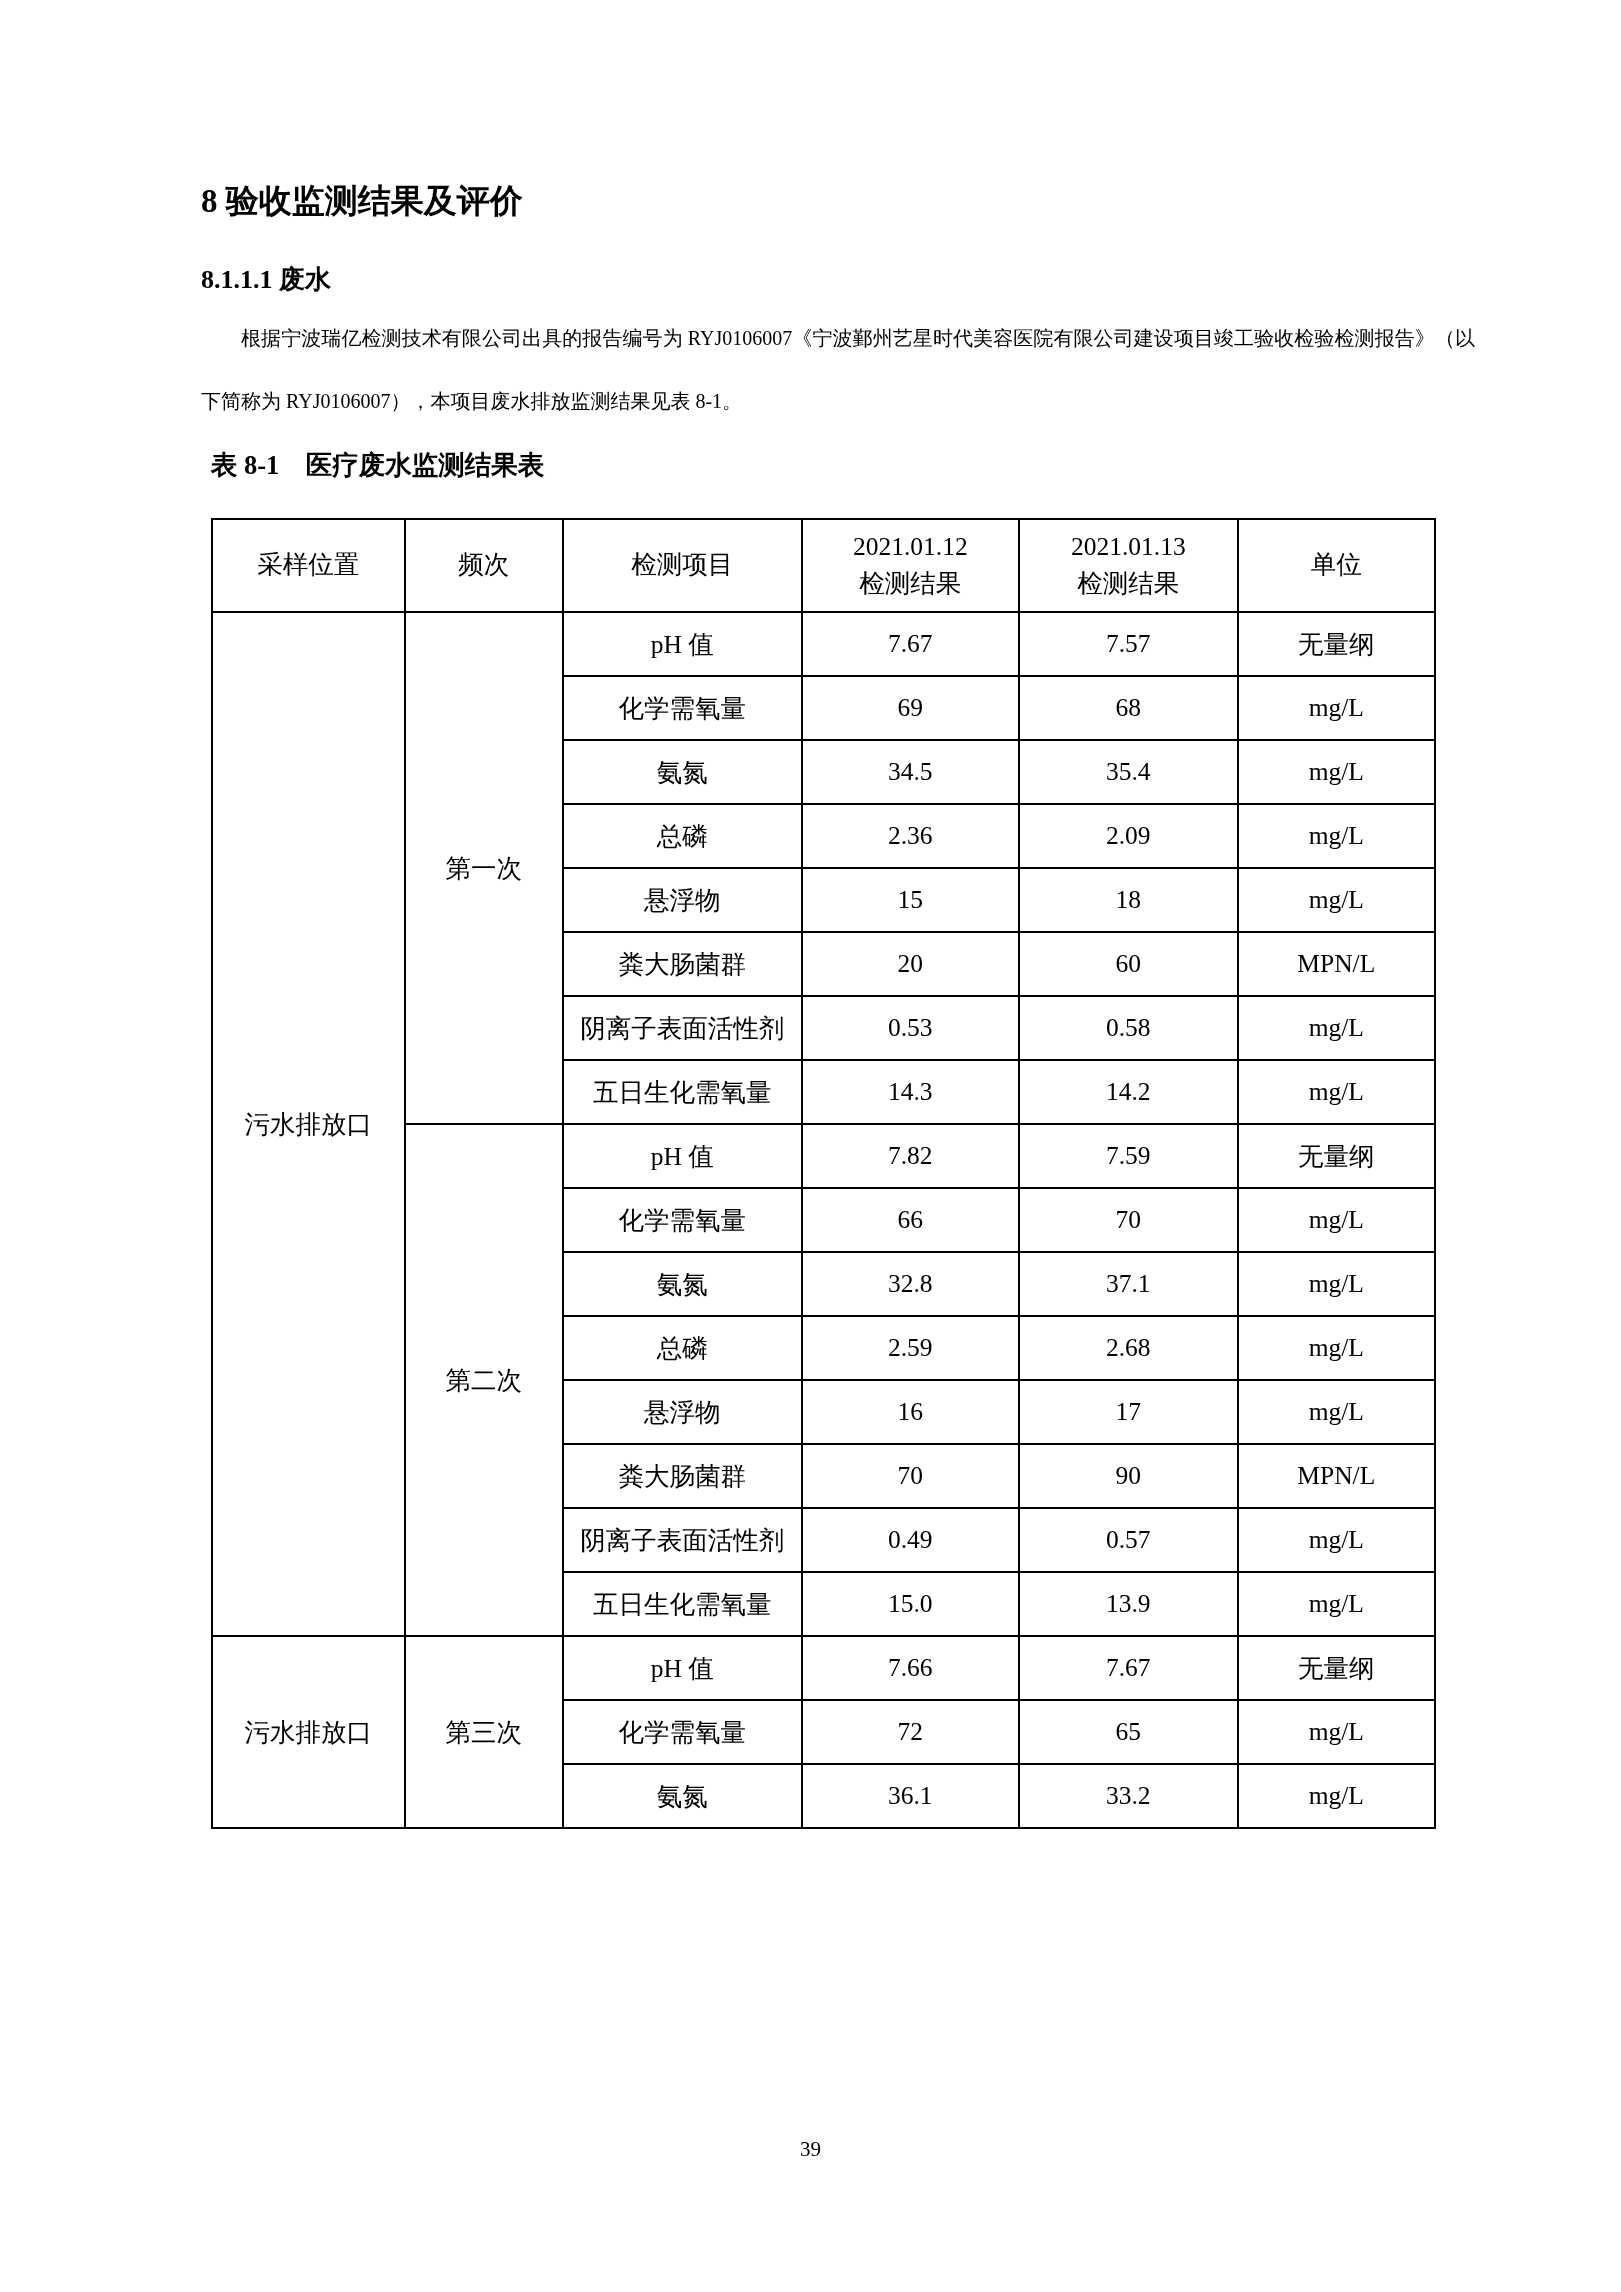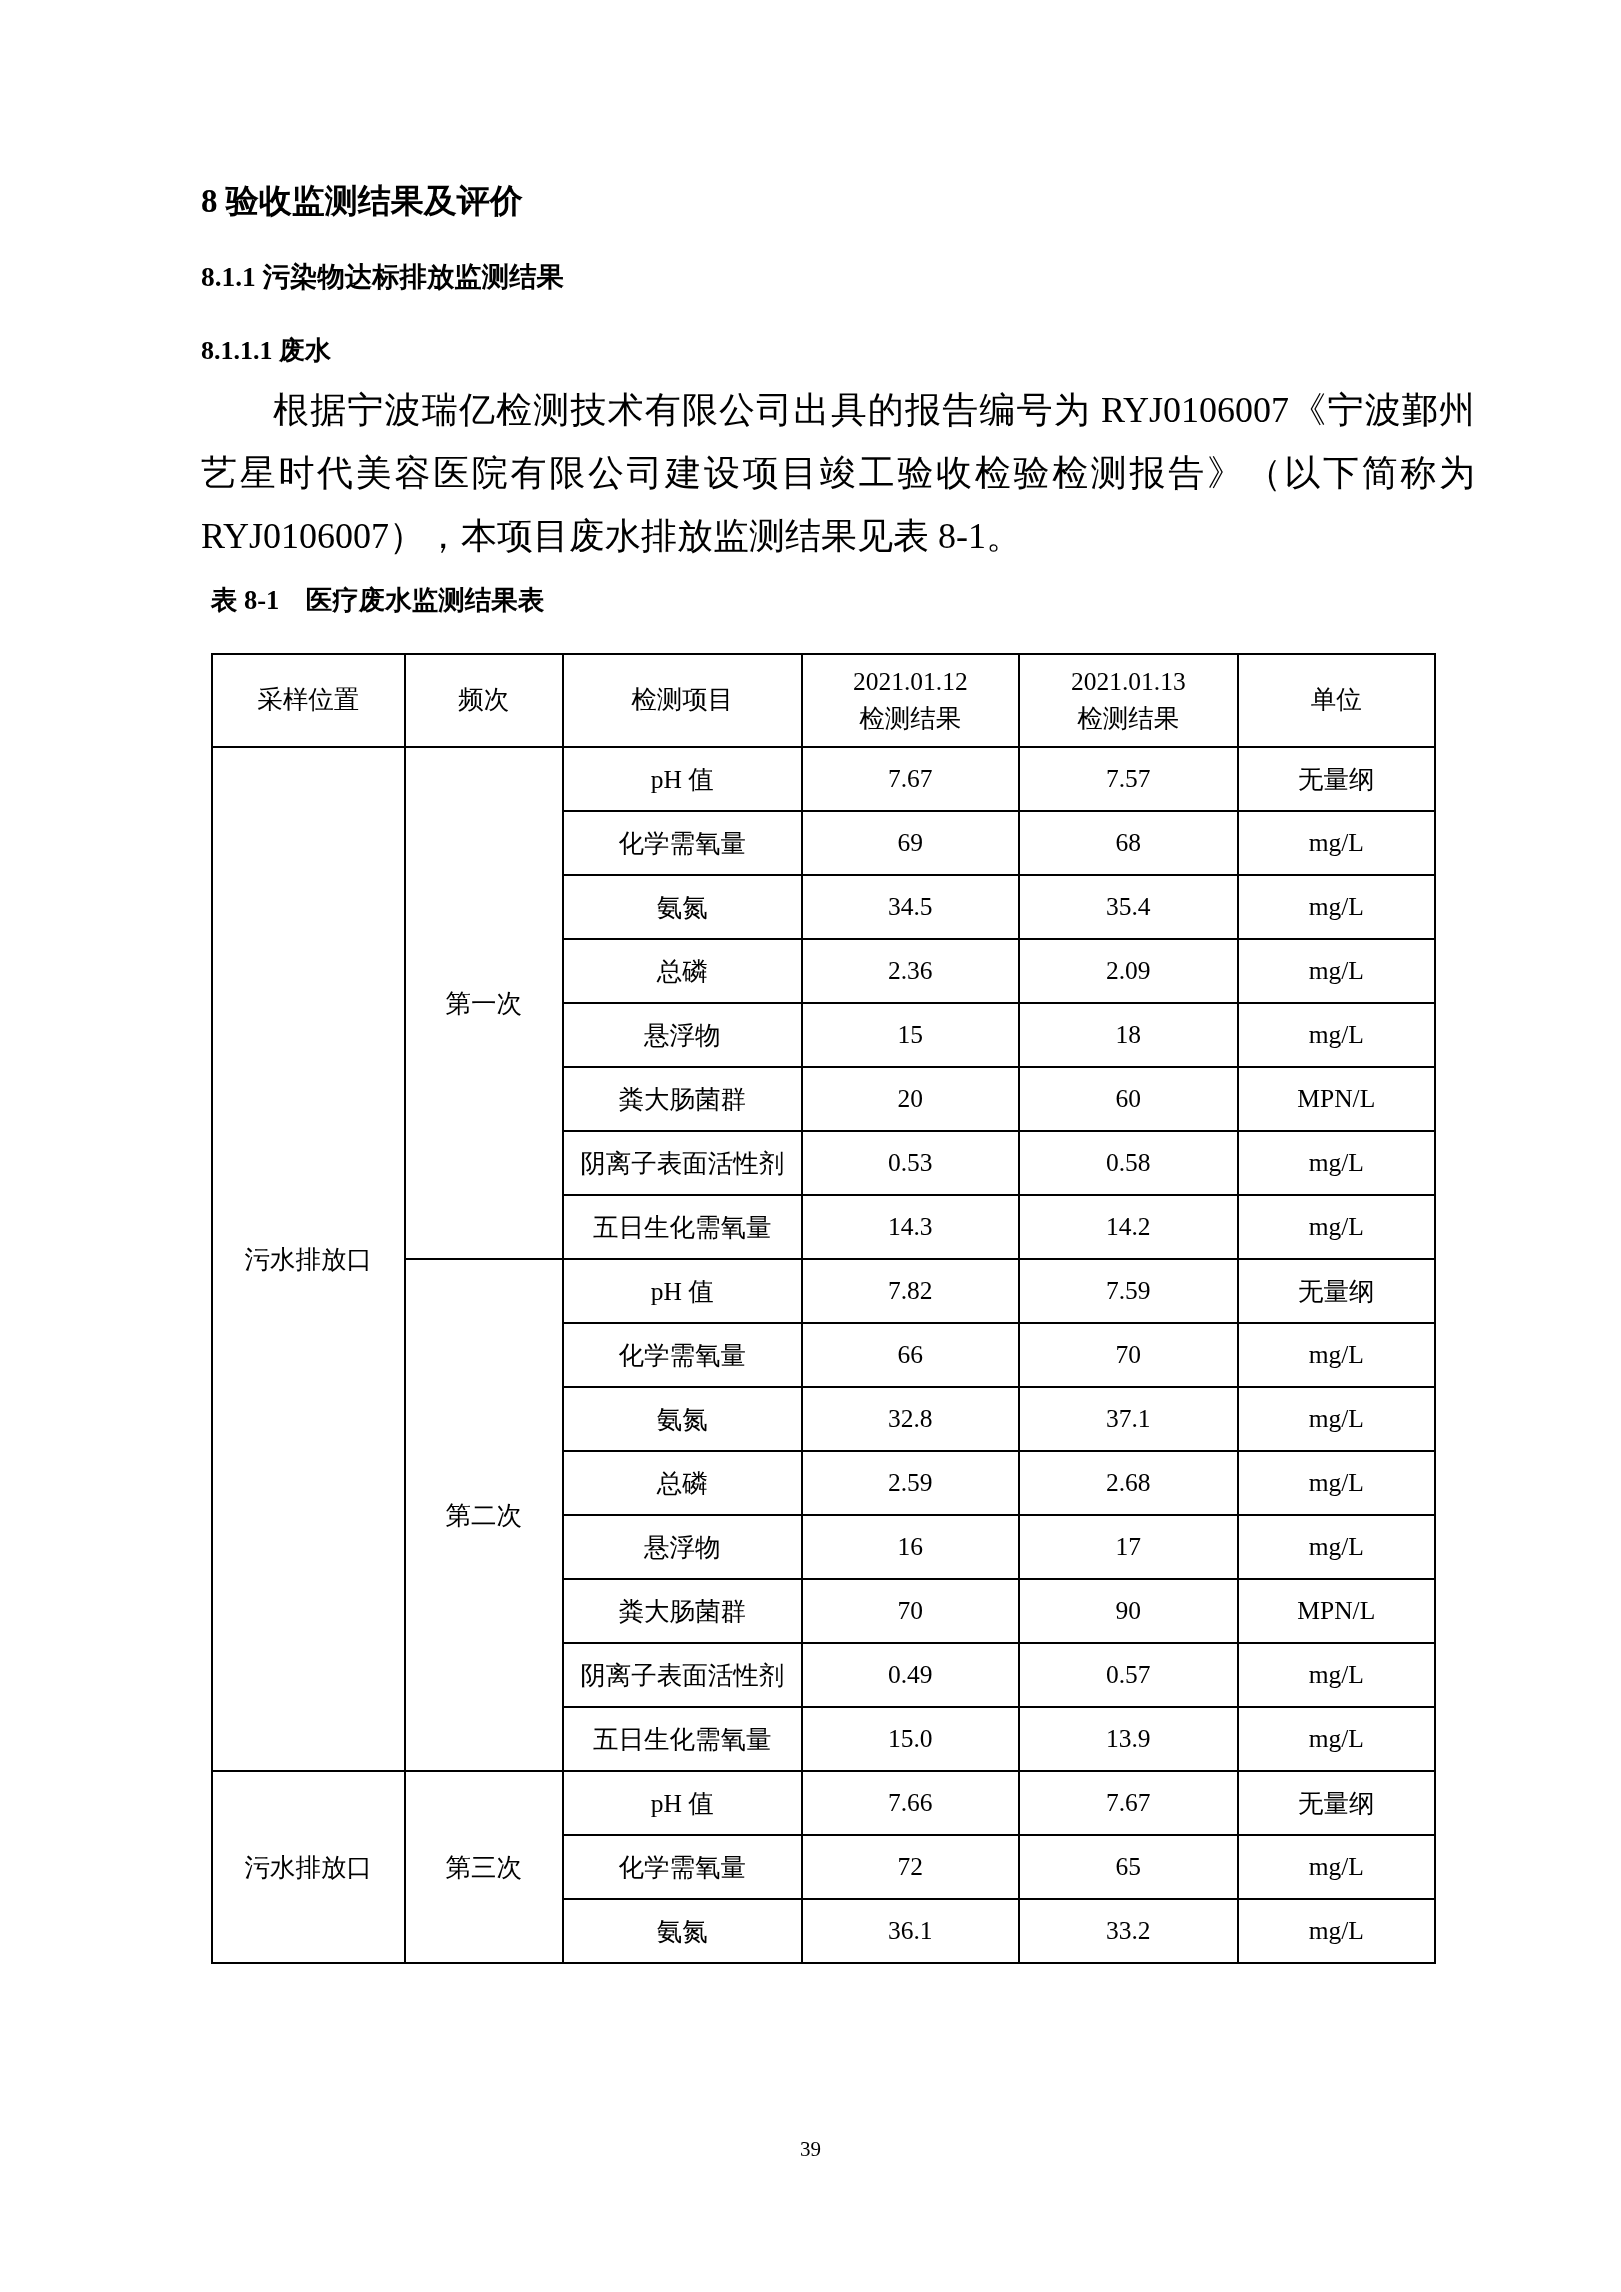--- a/index.html
+++ b/index.html
@@ -24,21 +24,21 @@
   }
   .h3 {
     font-size: 27.4px; font-weight: bold; line-height: 1.2;
     margin-top: 39px;
   }
   .h4 {
     font-size: 26px; font-weight: bold; line-height: 1.2;
     margin-top: 42px;
   }
   .body-text {
-    font-size: 36px; line-height: 63px;
+    font-size: 20px; line-height: 63px;
     text-align: justify;
     text-indent: 2em;
     margin-top: 12.7px;
     width: 1274px;
   }
   .table-caption {
     font-size: 26.5px; font-weight: bold;
     text-align: left;
     margin-top: 13.7px;
     width: 1222px; margin-left: 9.8px;
@@ -73,21 +73,20 @@
     width: 1621px;
     text-align: center;
     font-size: 21px;
   }
 </style>
 </head>
 <body>
 
 <div class="page">
   <div class="h1">8 验收监测结果及评价</div>
-  <div class="h3">8.1.1 污染物达标排放监测结果</div>
   <div class="h4">8.1.1.1 废水</div>
   <p class="body-text">根据宁波瑞亿检测技术有限公司出具的报告编号为 RYJ0106007《宁波鄞州艺星时代美容医院有限公司建设项目竣工验收检验检测报告》（以下简称为 RYJ0106007），本项目废水排放监测结果见表 8-1。</p>
   <div class="table-caption">表 8-1　医疗废水监测结果表</div>
 
   <table class="results">
     <colgroup>
       <col style="width:193px">
       <col style="width:158px">
       <col style="width:239px">
       <col style="width:217px">

